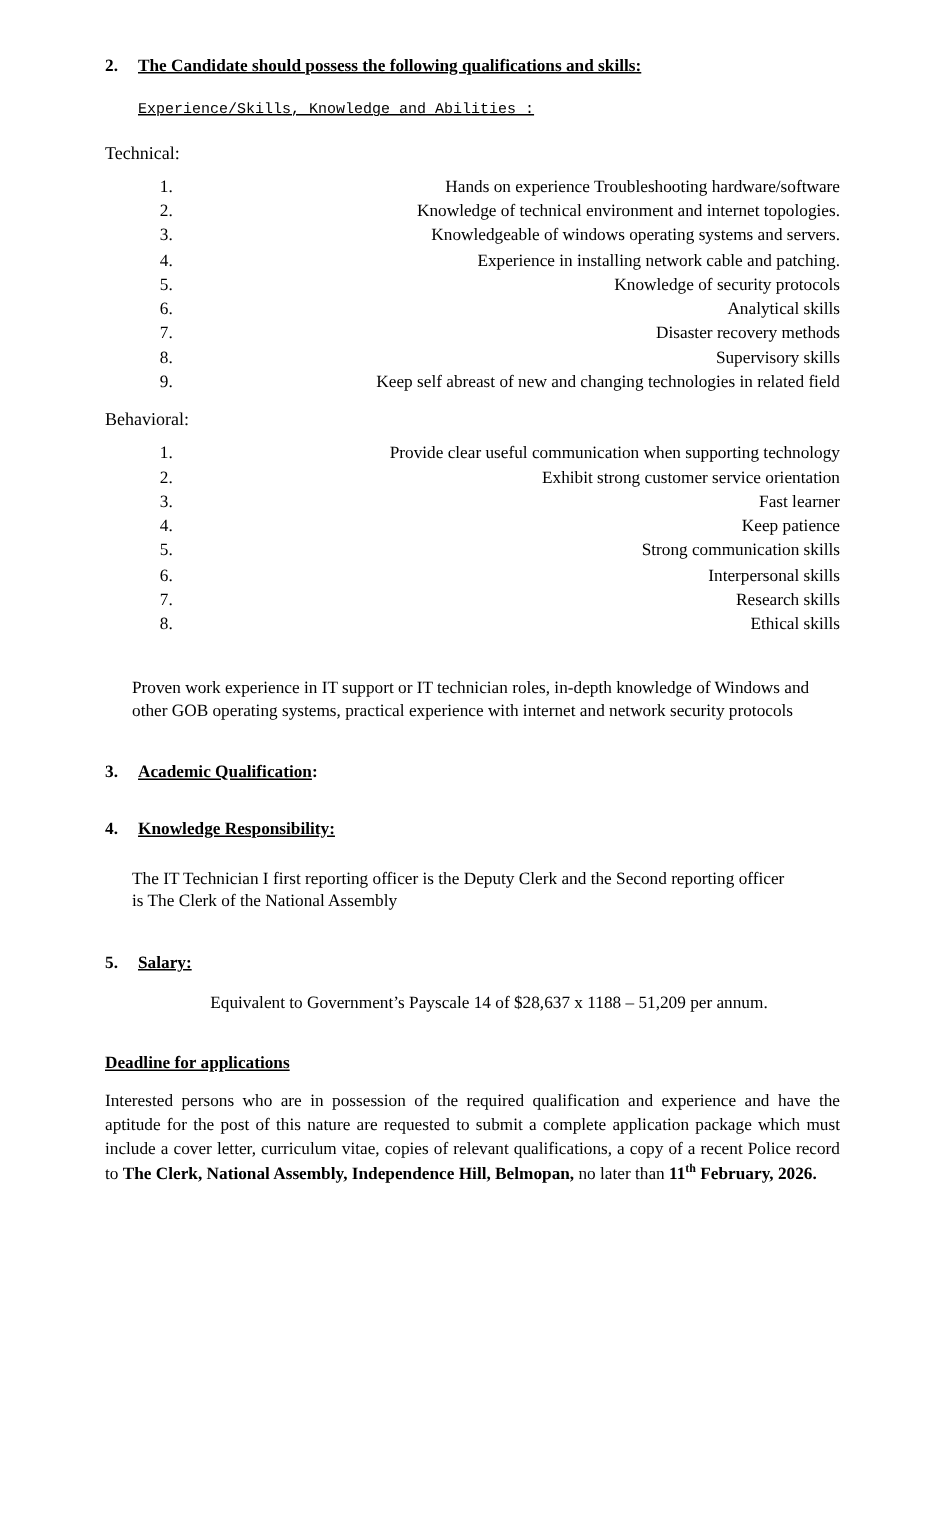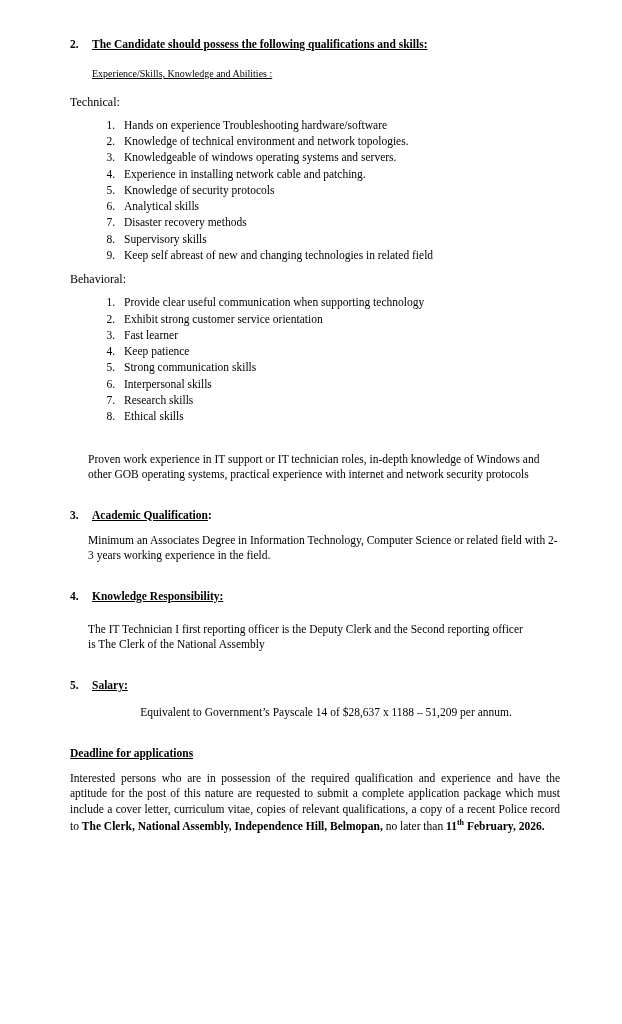--- a/index.html
+++ b/index.html
@@ -37,38 +37,39 @@
   }
   .section-title-u {
     text-decoration: underline;
     font-weight: bold;
     font-size: 11.5px;
   }
   .sub-underline {
     text-decoration: underline;
     font-size: 11px;
     margin: 18px 0 0 10px;
-    font-family: Liberation Serif, serif;
+    font-family: Liberation Mono, monospace;
     font-size: 10px;
     padding-left: 12px;
   }
   .plain-line {
     font-size: 12px;
     margin: 16px 0 0 0;
   }
   ol.num-list {
     margin: 8px 0 0 0;
     padding-left: 48px;
     font-size: 11.5px;
     list-style-type: decimal;
   }
   ol.num-list li {
     margin: 0 0 1.5px 0;
     padding-left: 6px;
     line-height: 1.28;
+    text-align: right;
   }
   .indent-para {
     font-size: 11.5px;
     margin: 14px 0 0 18px;
     line-height: 1.34;
     max-width: 470px;
   }
   .heading-block {
     margin-top: 26px;
   }
@@ -103,21 +104,21 @@
     <span class="section-num">2.</span>
     <span class="section-title-u">The Candidate should possess the following qualifications and skills:</span>
   </div>
 
   <div class="sub-underline">Experience/Skills, Knowledge and Abilities :</div>
 
   <div class="plain-line">Technical:</div>
 
   <ol class="num-list">
     <li>Hands on experience Troubleshooting hardware/software</li>
-    <li>Knowledge of technical environment and network topologies.</li>
+    <li>Knowledge of technical environment and internet topologies.</li>
     <li>Knowledgeable of windows operating systems and servers.</li>
     <li>Experience in installing network cable and patching.</li>
     <li>Knowledge of security protocols</li>
     <li>Analytical skills</li>
     <li>Disaster recovery methods</li>
     <li>Supervisory skills</li>
     <li>Keep self abreast of new and changing technologies in related field</li>
   </ol>
 
   <div class="plain-line" style="margin-top:10px;">Behavioral:</div>
@@ -133,21 +134,20 @@
     <li>Ethical skills</li>
   </ol>
 
   <div class="indent-para" style="margin-top:28px;">Proven work experience in IT support or IT technician roles, in-depth knowledge of Windows and other GOB operating systems, practical experience with internet and network security protocols</div>
 
   <div class="section-heading heading-block">
     <span class="section-num">3.</span>
     <span class="section-title-u">Academic Qualification</span>
       <span>:</span>
   </div>
-  <div class="body-para" style="margin-top:12px;">Minimum an Associates Degree in Information Technology, Computer Science or related field with 2-3 years working experience in the field.</div>
 
   <div class="section-heading heading-block">
     <span class="section-num">4.</span>
     <span class="section-title-u">Knowledge Responsibility:</span>
   </div>
   <div class="body-para" style="margin-top:20px;">The IT Technician I first reporting officer is the Deputy Clerk and the Second reporting officer</div>
   <div class="body-para" style="margin-top:0;">is The Clerk of the National Assembly</div>
 
   <div class="section-heading heading-block">
     <span class="section-num">5.</span>

